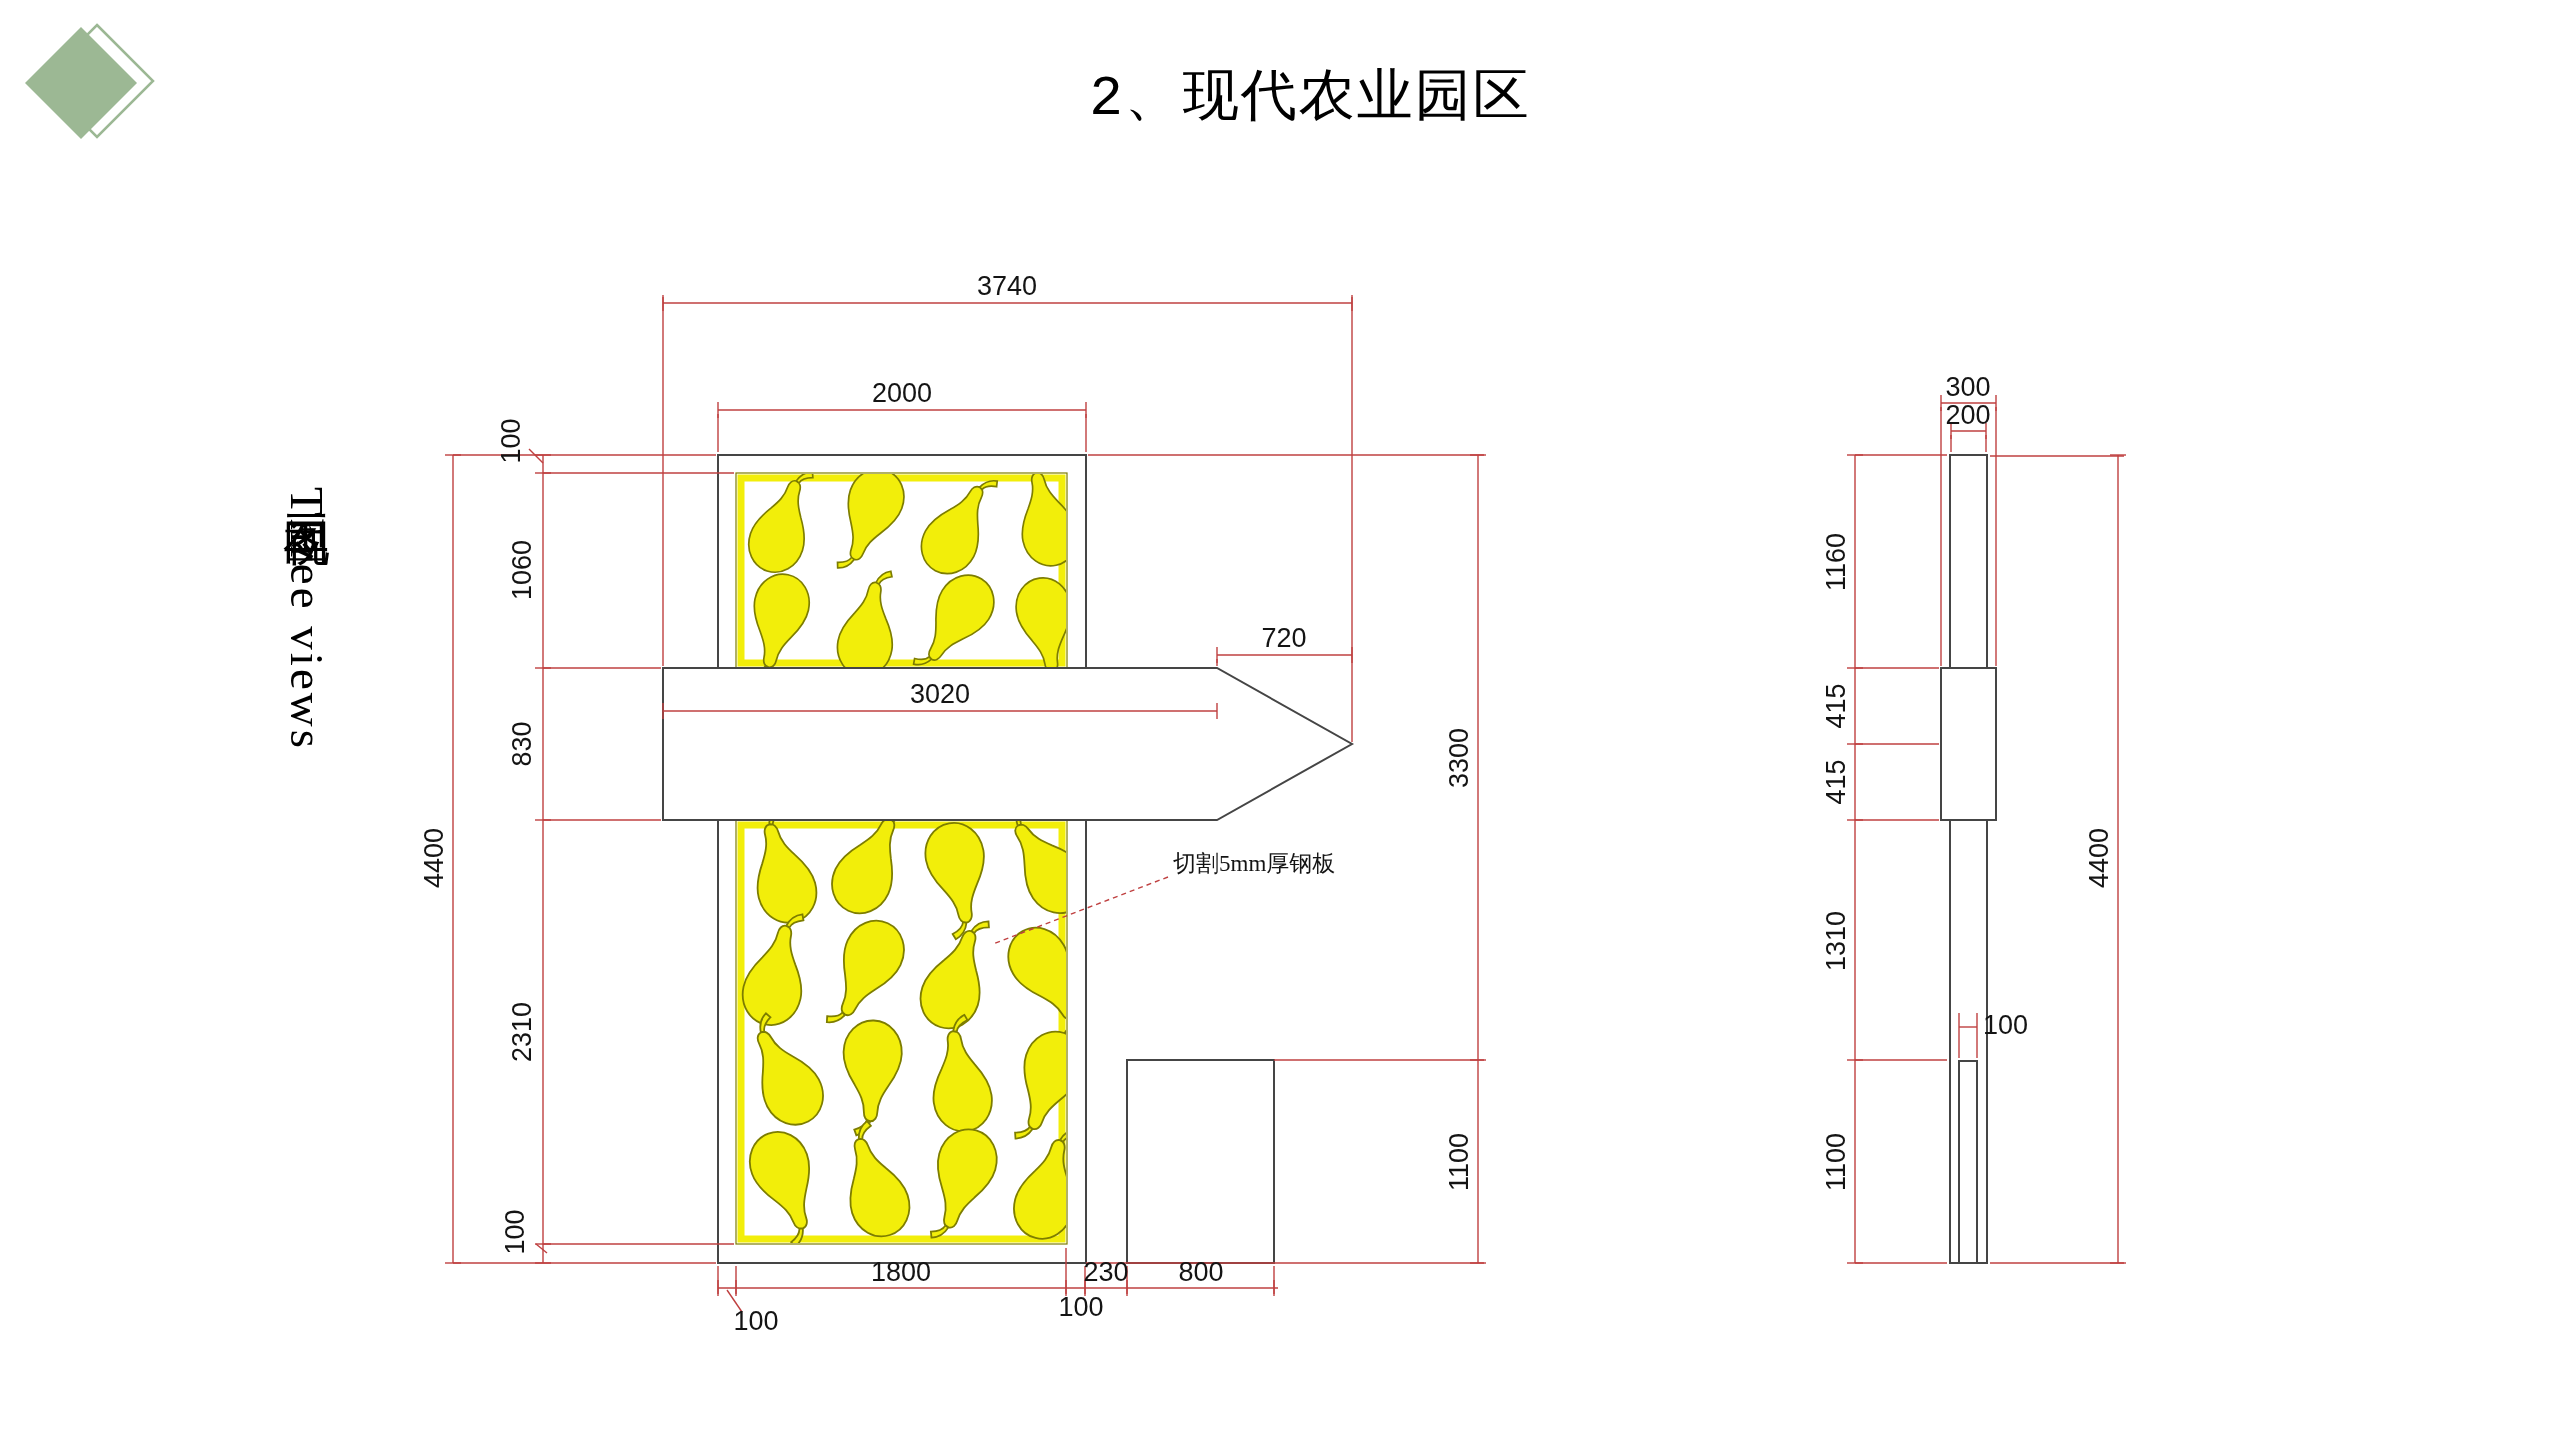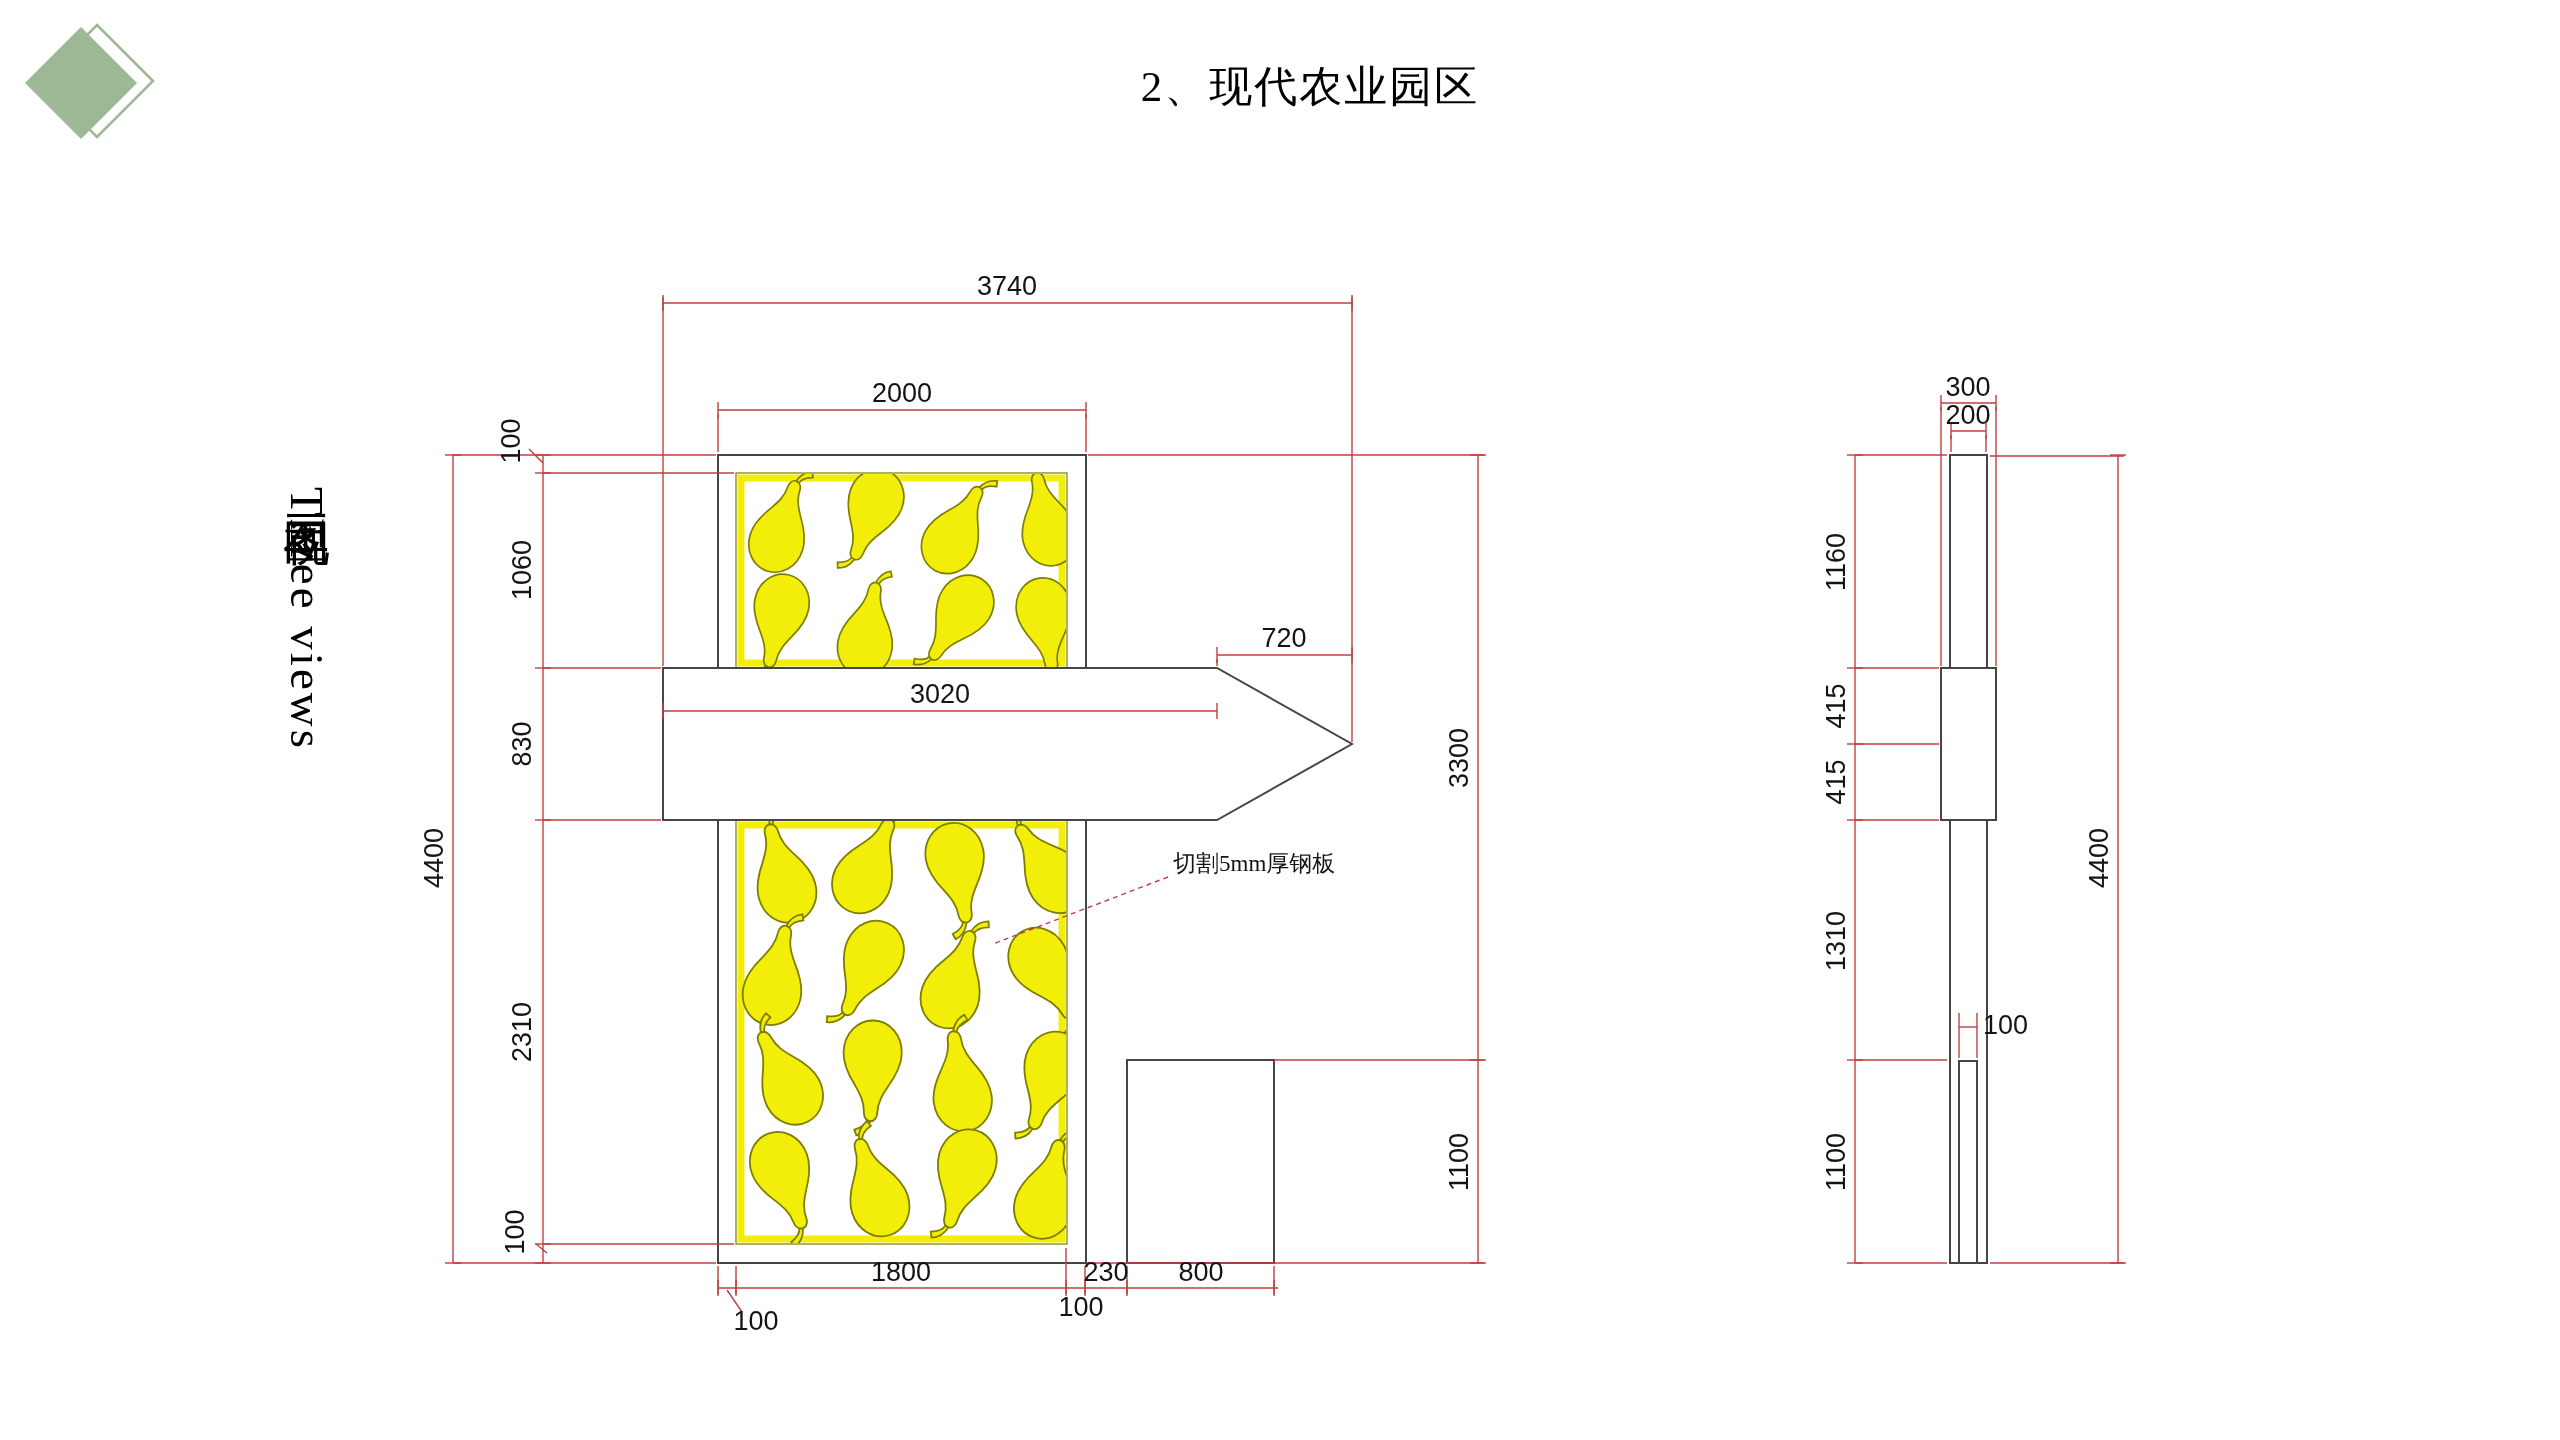--- a/index.html
+++ b/index.html
@@ -1,19 +1,19 @@
 <!DOCTYPE html>
 <html><head>
 <meta charset="utf-8">
 <style>
   html,body{margin:0;padding:0;background:#fff;}
   #stage{position:relative;width:2560px;height:1440px;background:#ffffff;overflow:hidden;
          font-family:"Liberation Sans",sans-serif;}
   .page-title{position:absolute;left:1000px;top:58px;width:620px;text-align:center;
-              font-family:Liberation Serif, serif;font-size:43px;color:#000;letter-spacing:2px;}
+              font-family:Liberation Mono, monospace;font-size:56px;color:#000;letter-spacing:2px;}
   .vertical-title{position:absolute;left:276px;top:478px;height:600px;
                   writing-mode:vertical-rl;text-orientation:mixed;
                   font-family:"Liberation Serif",serif;font-size:47px;color:#000;letter-spacing:3px;}
   svg text{font-family:"Liberation Sans",sans-serif;}
   .dimtxt{font-size:27px;fill:#141414;}
   .notetxt{font-size:23px;fill:#141414;font-family:"Liberation Serif",serif;}
 </style>
 </head>
 <body>
 

